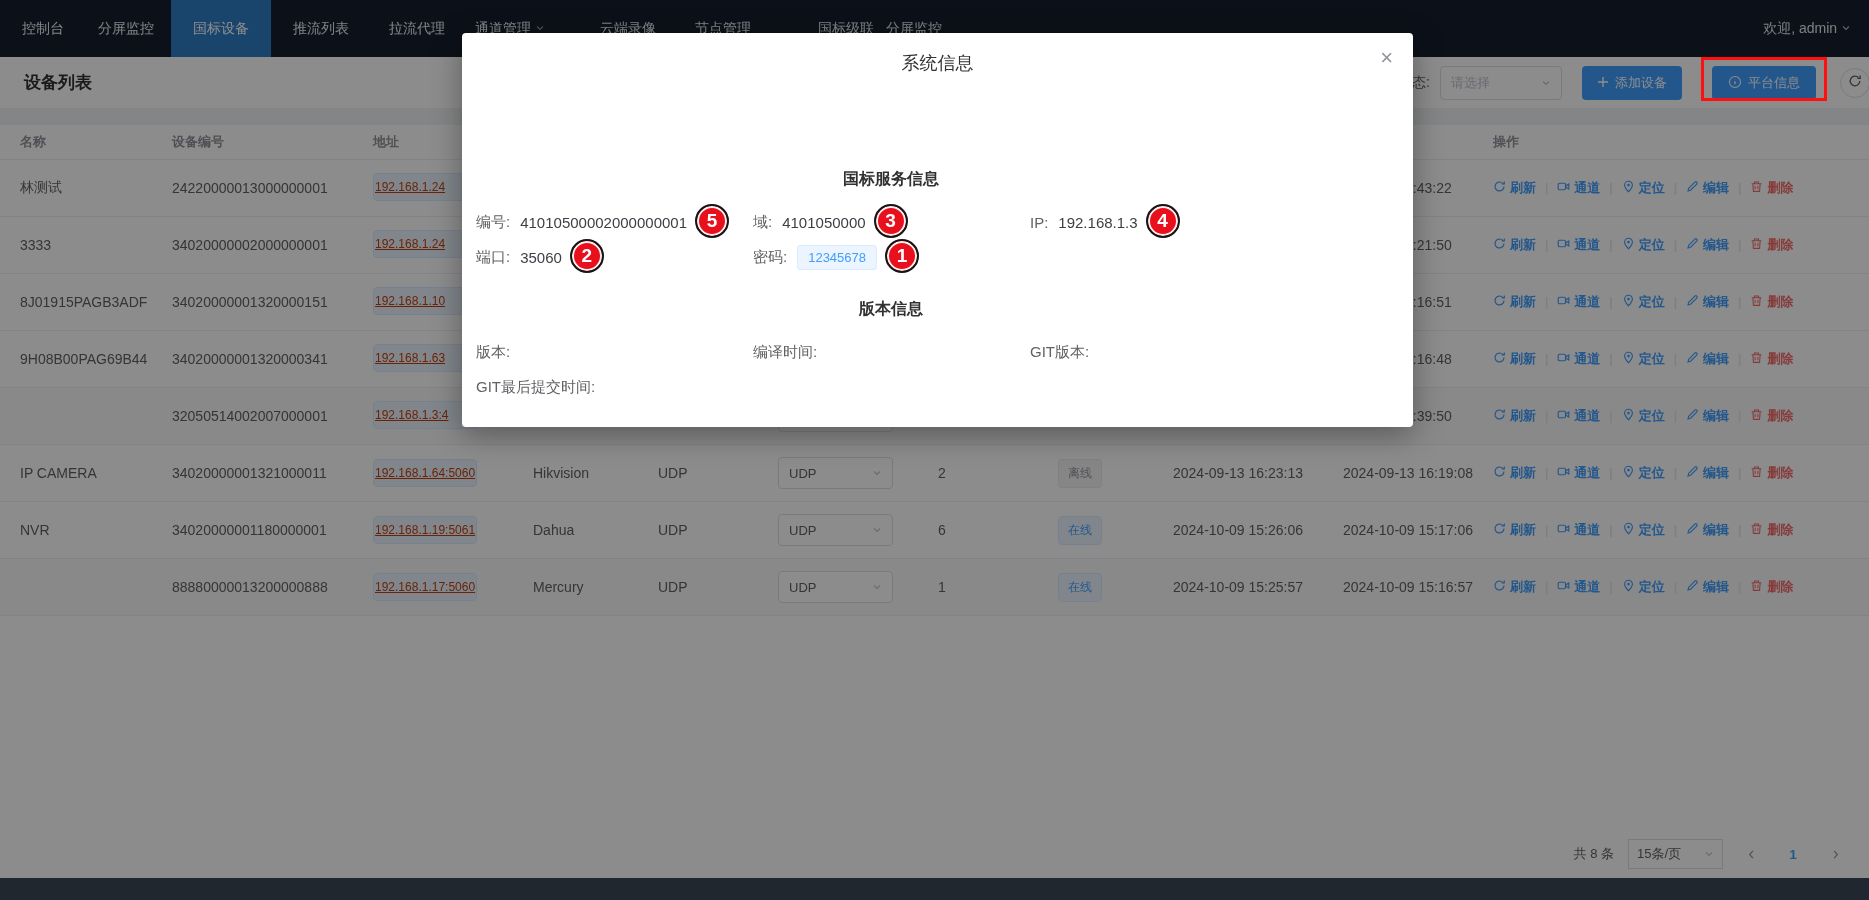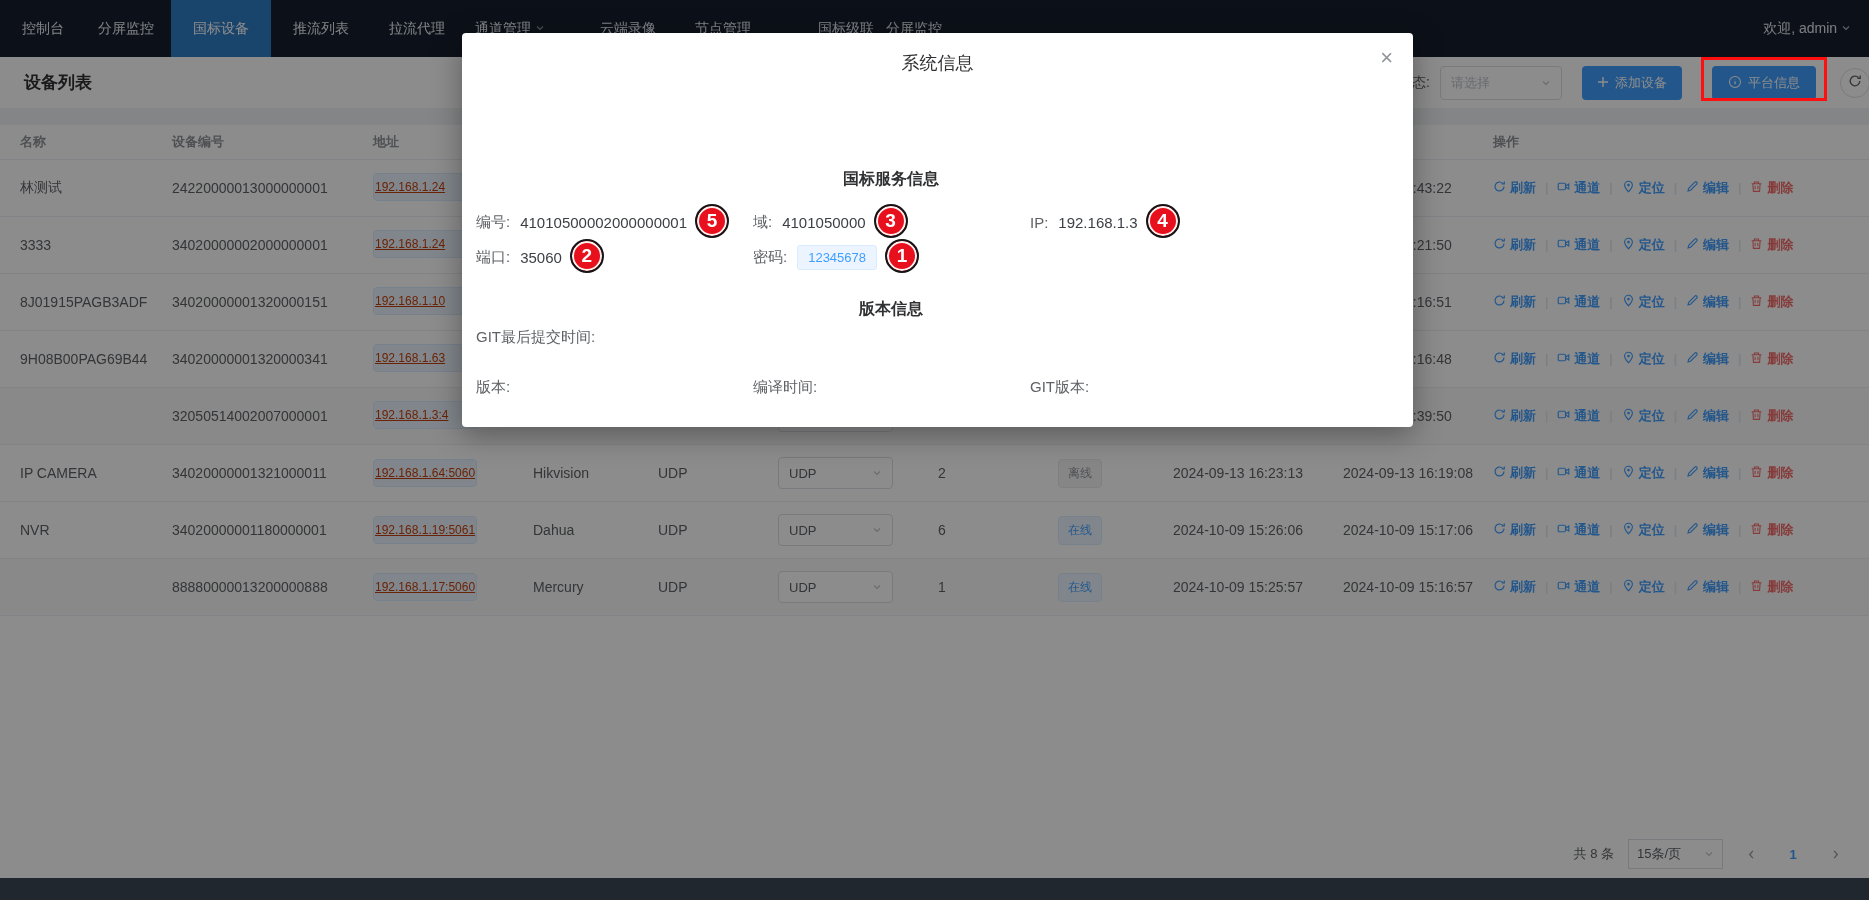--- a/index.html
+++ b/index.html
@@ -671,32 +671,32 @@
           <span class="fvalue">35060</span>
           <span class="badge">2</span>
         </div>
         <div class="m-field">
           <span class="flabel">密码:</span>
           <span class="pwd-tag">12345678</span>
           <span class="badge">1</span>
         </div>
       </div>
       <div class="m-sec-title second">版本信息</div>
+      <div class="m-row first-of-sec">
+        <div class="m-field">
+          <span class="flabel">版本:</span>
+        </div>
+        <div class="m-field">
+          <span class="flabel">编译时间:</span>
+        </div>
+        <div class="m-field">
+          <span class="flabel">GIT版本:</span>
+        </div>
+      </div>
       <div class="m-row">
         <div class="m-field">
           <span class="flabel">GIT最后提交时间:</span>
-        </div>
-      </div>
-      <div class="m-row first-of-sec">
-        <div class="m-field">
-          <span class="flabel">版本:</span>
-        </div>
-        <div class="m-field">
-          <span class="flabel">编译时间:</span>
-        </div>
-        <div class="m-field">
-          <span class="flabel">GIT版本:</span>
         </div>
       </div>
     </div>
 </div>
 
 <div class="hl-box"></div>
 
 </body></html>

